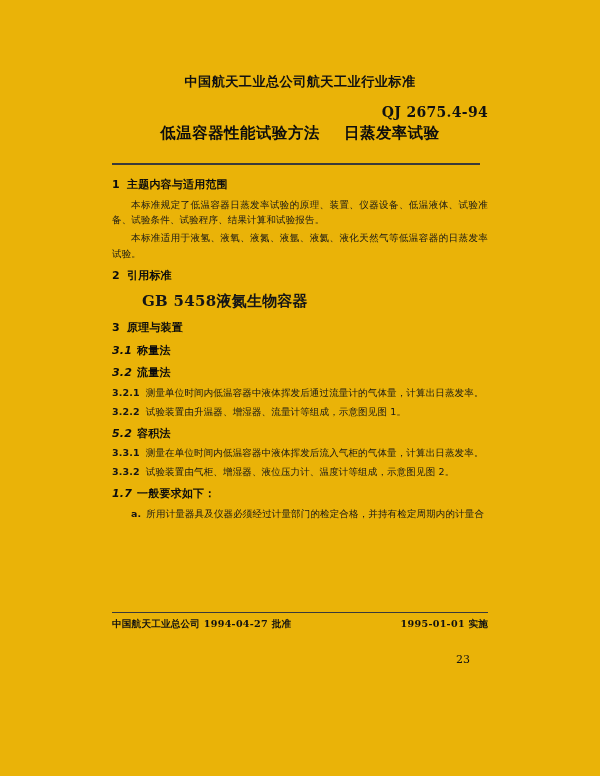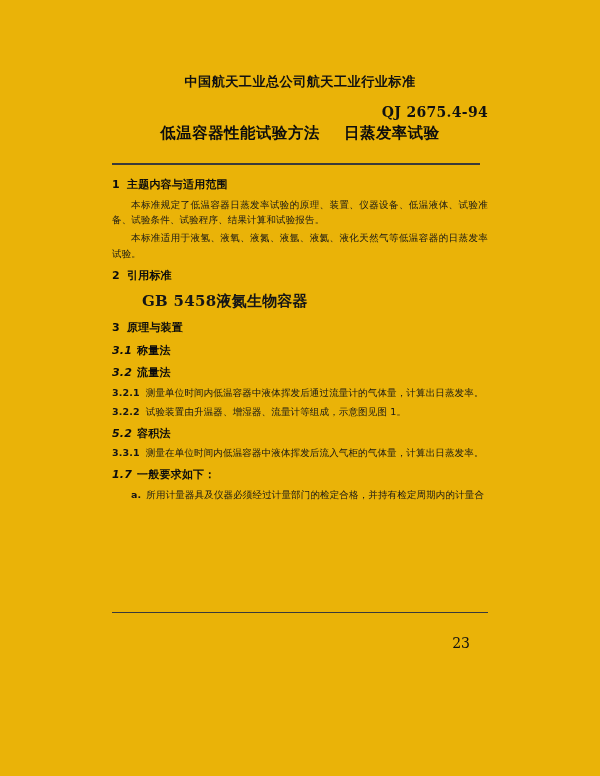--- a/index.html
+++ b/index.html
@@ -180,21 +180,21 @@
   .footer-left, .footer-right {
     white-space: nowrap;
   }
   .footer-date {
     font-family: "DejaVu Serif", "Liberation Serif", serif;
     letter-spacing: 0.3px;
   }
   .page-number {
     margin-top: 22px;
     text-align: right;
-    font-size: 14px;
+    font-size: 11px;
     font-family: "DejaVu Serif", "Liberation Serif", serif;
     color: #111;
     padding-right: 18px;
   }
 </style>
 </head>
 <body>
 
 <div class="page">
 
@@ -244,31 +244,45 @@
       <p class="numbered-para">
         <span class="num">3.2.2</span><span>试验装置由升温器、增湿器、流量计等组成，示意图见图 1。</span>
       </p>
 
       <div class="sec-head lvl2">
         <span class="num">5.2</span><span>容积法</span>
       </div>
       <p class="numbered-para">
         <span class="num">3.3.1</span><span>测量在单位时间内低温容器中液体挥发后流入气柜的气体量，计算出日蒸发率。</span>
       </p>
+      <p class="numbered-para">
+        <span class="num">3.3.2</span><span>试验装置由气柜、增湿器、液位压力计、温度计等组成，示意图见图 2。</span>
+      </p>
 
       <div class="sec-head lvl2">
         <span class="num">1.7</span><span>一般要求如下：</span>
       </div>
       <div class="item-list">
         <div class="item-line">
           <span class="mark">a.</span><span>所用计量器具及仪器必须经过计量部门的检定合格，并持有检定周期内的计量合</span>
         </div>
       </div>
 
     </div>
   </div>
 
   <div class="footer-wrap">
     <div class="rule-bottom"></div>
+    <div class="footer-row">
+      <div class="footer-left">
+        <span>中国航天工业总公司</span>
+        <span class="footer-date">1994-04-27</span>
+        <span>批准</span>
+      </div>
+      <div class="footer-right">
+        <span class="footer-date">1995-01-01</span>
+        <span>实施</span>
+      </div>
+    </div>
     <div class="page-number">23</div>
   </div>
 
 </div>
 
 </body></html>

